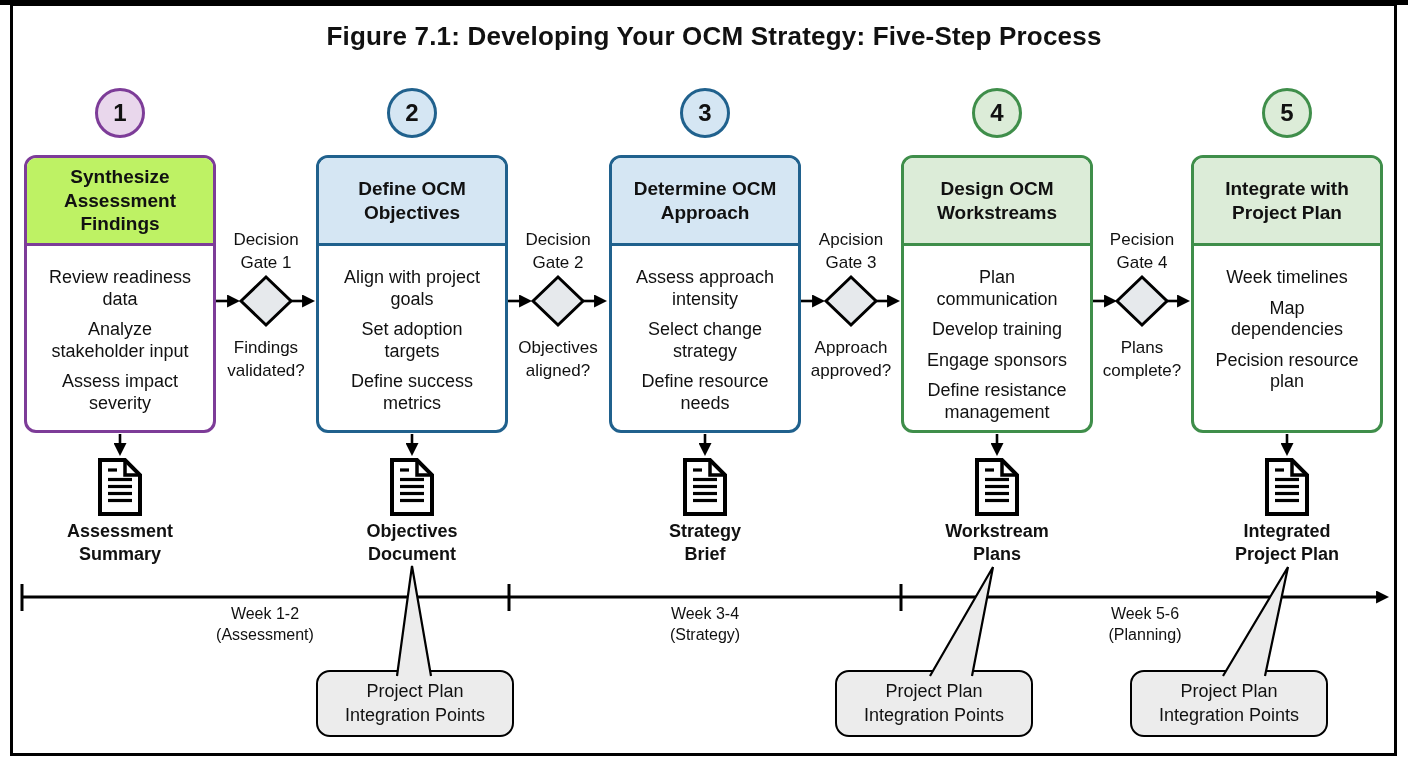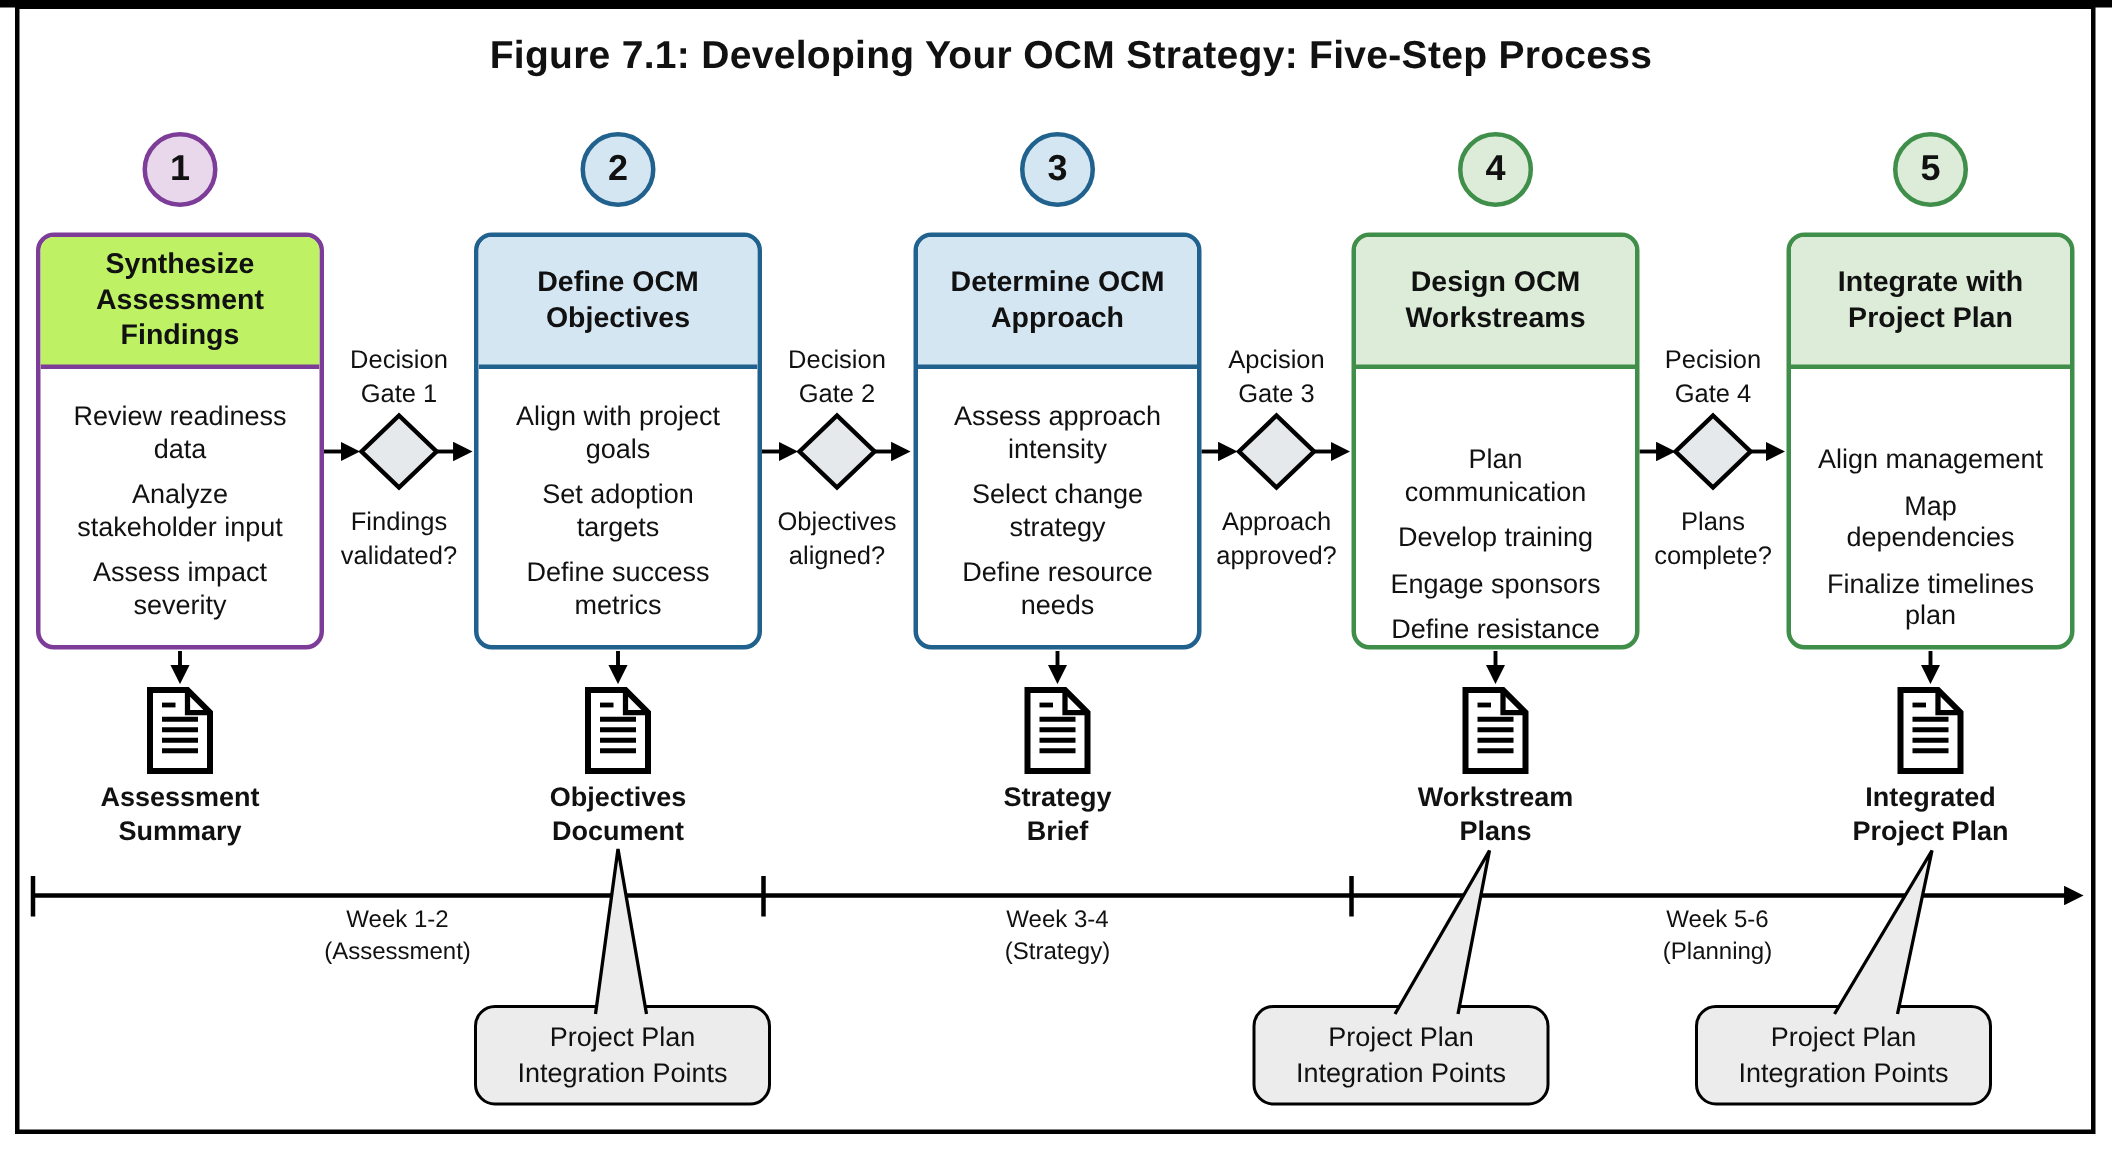--- a/index.html
+++ b/index.html
@@ -41,21 +41,21 @@
     padding-top:21px; gap:9px; font-size:18px; line-height:1.2; text-align:center;
   }
 
   .t-purple .badge   { background:#e9d7ec; border-color:#7d3c98; }
   .t-purple .stepbox { border-color:#7d3c98; }
   .t-purple .hd      { background:#bef264; border-color:#7d3c98; }
   .t-blue .badge     { background:#d5e6f3; border-color:#20618d; }
   .t-blue .stepbox   { border-color:#20618d; }
   .t-blue .hd        { background:#d5e6f3; border-color:#20618d; }
   .t-green .badge    { background:#dcecd8; border-color:#3f8e4a; }
-  .t-green .stepbox  { border-color:#3f8e4a;gap:29px; }
+  .t-green .stepbox  { border-color:#3f8e4a; }
   .t-green .hd       { background:#dcecd8; border-color:#3f8e4a; }
 
   .dlabel { top:520px; left:0; width:192px; text-align:center; font-weight:bold; font-size:18px; line-height:1.25; }
 
   .gate-label { top:229px; width:150px; text-align:center; font-size:17px; line-height:1.35; }
   .gate-q     { top:337px; width:150px; text-align:center; font-size:17px; line-height:1.35; }
 
   .week { top:604px; width:200px; text-align:center; font-size:16px; line-height:1.3; }
 
   .bubble {
@@ -253,24 +253,24 @@
 </div>
 
 <div class="abs col t-green" style="left:1191px">
   <div class="abs badge">
     <span>5</span>
   </div>
   <div class="abs stepbox">
     <div class="hd pre">Integrate with
 Project Plan</div>
     <div class="bd">
-      <div class="pre">Align management</div>
+      <div class="pre">Week timelines</div>
       <div class="pre">Map
 dependencies</div>
-      <div class="pre">Finalize timelines
+      <div class="pre">Pecision resource
 plan</div>
     </div>
   </div>
   <div class="abs dlabel pre">Integrated
 Project Plan</div>
 </div>
 
 <div class="abs gate-label pre" style="left:191px">Decision
 Gate 1</div>
 <div class="abs gate-q pre" style="left:191px">Findings

